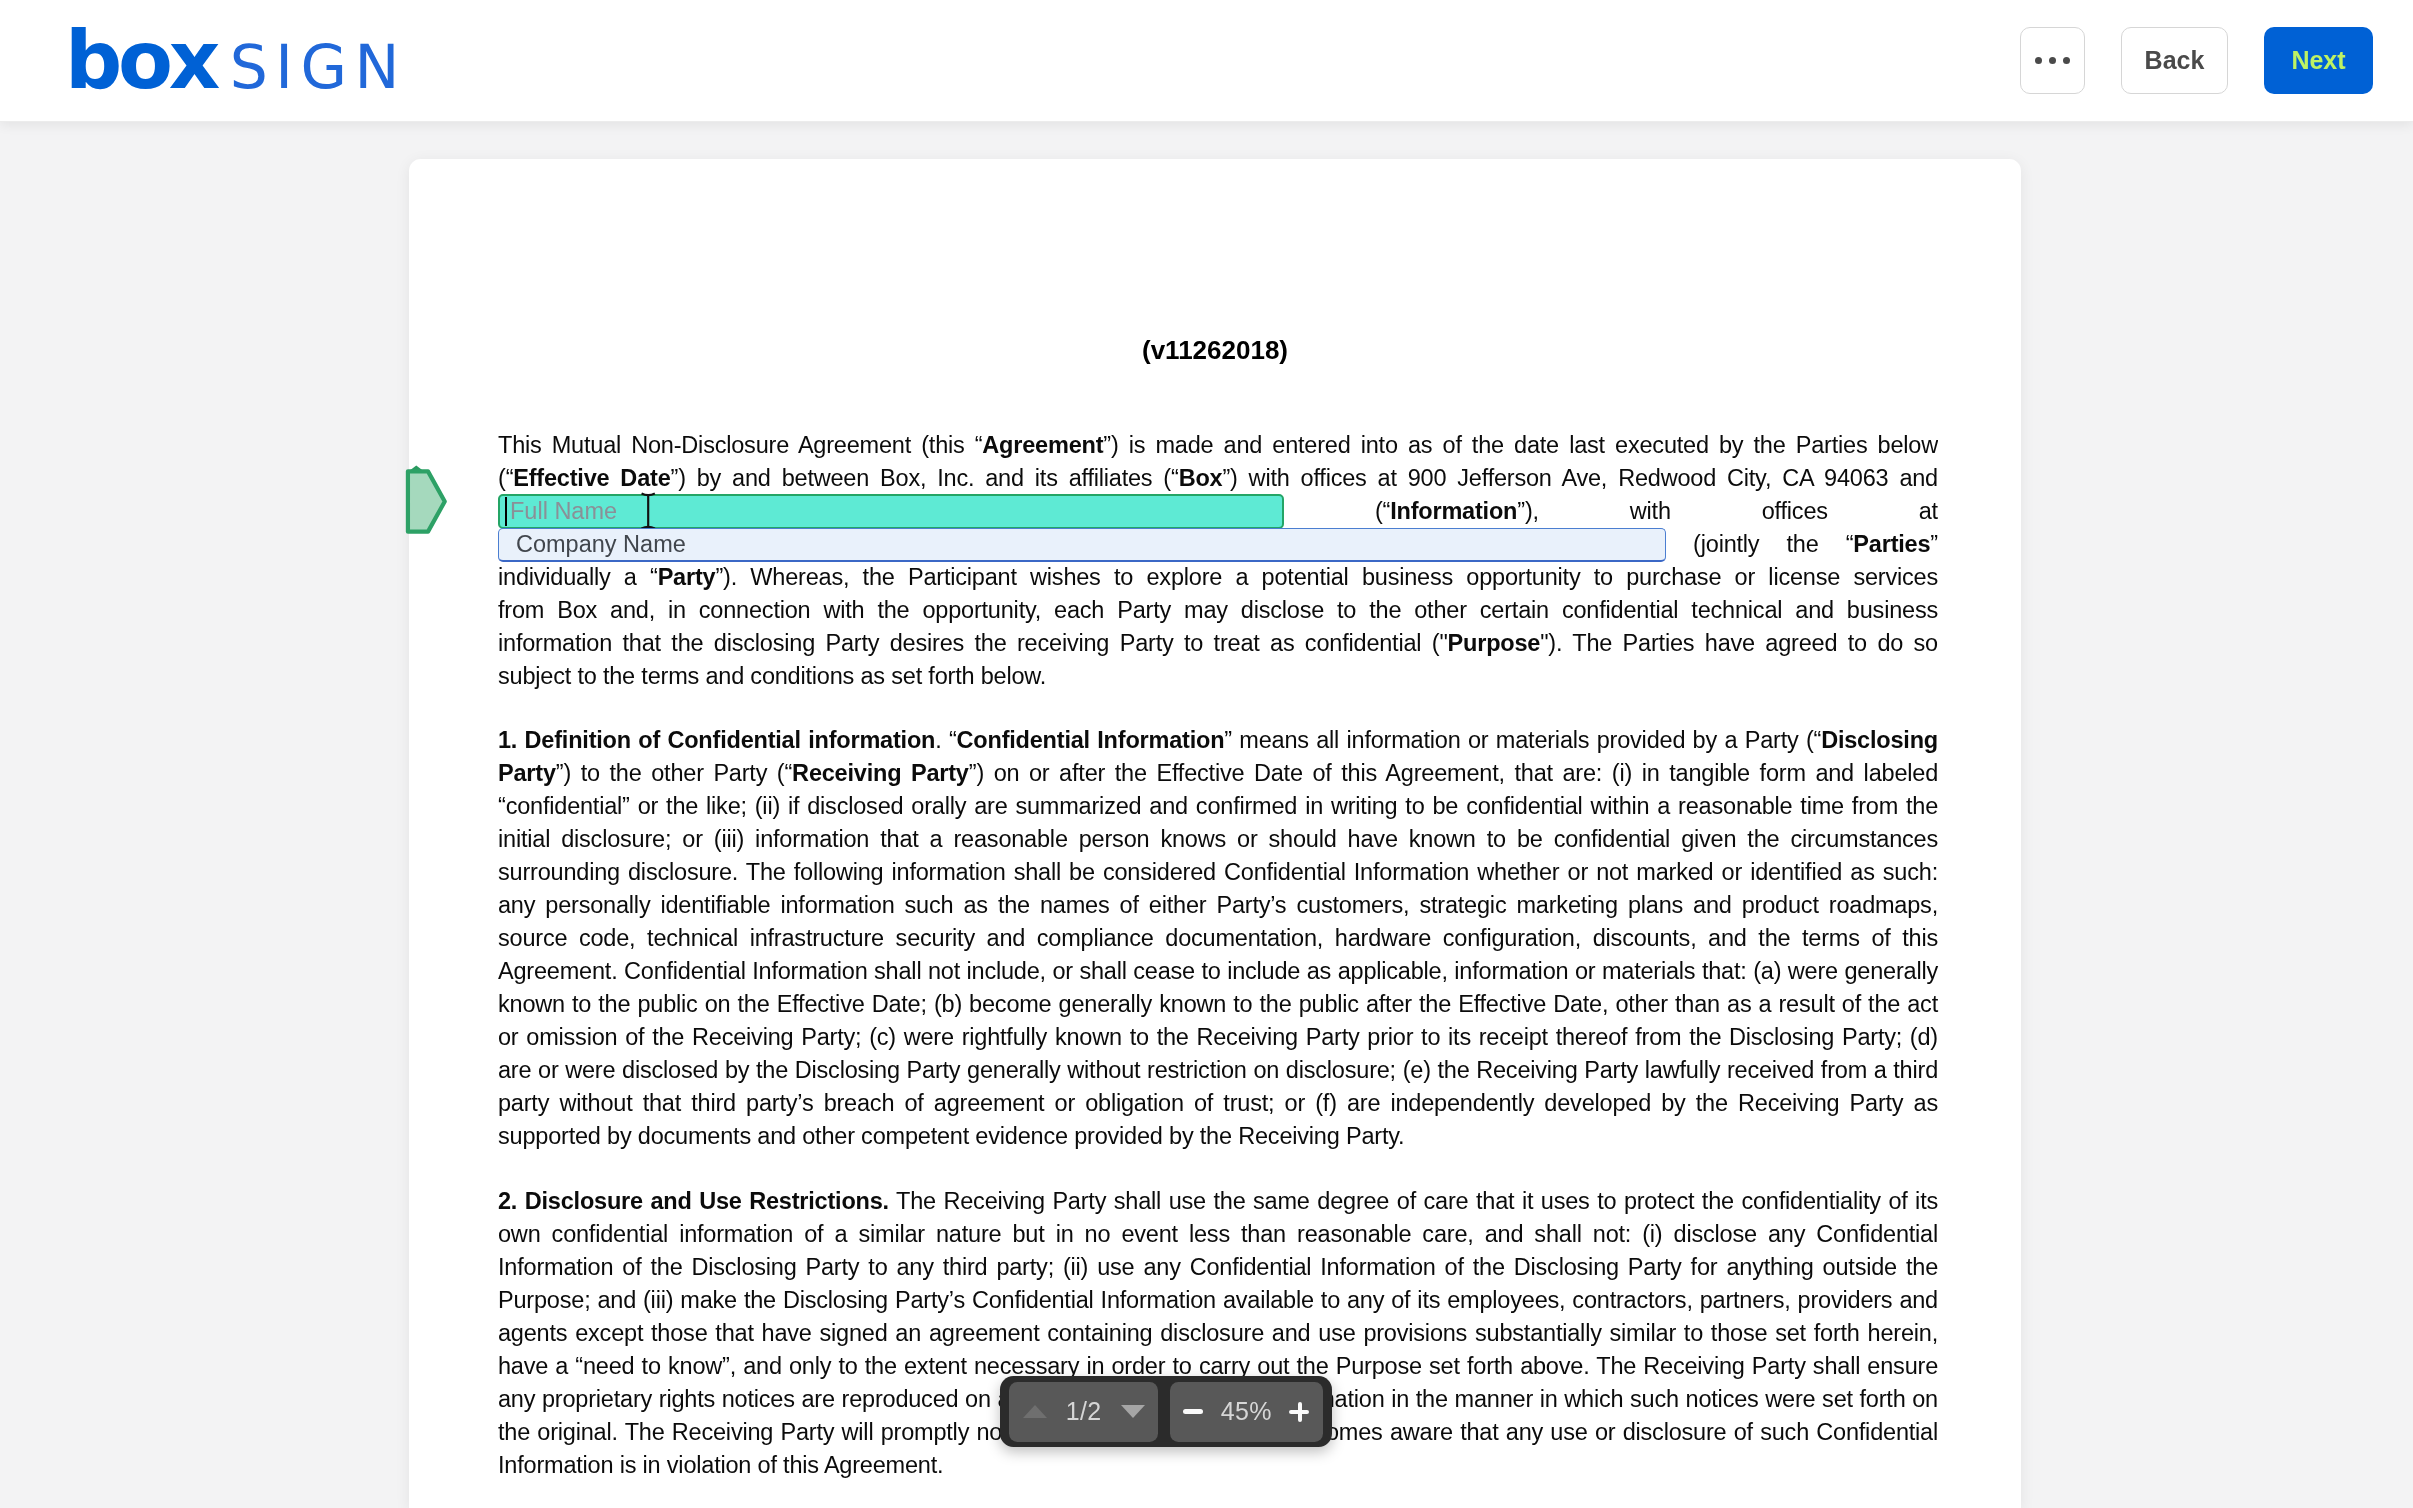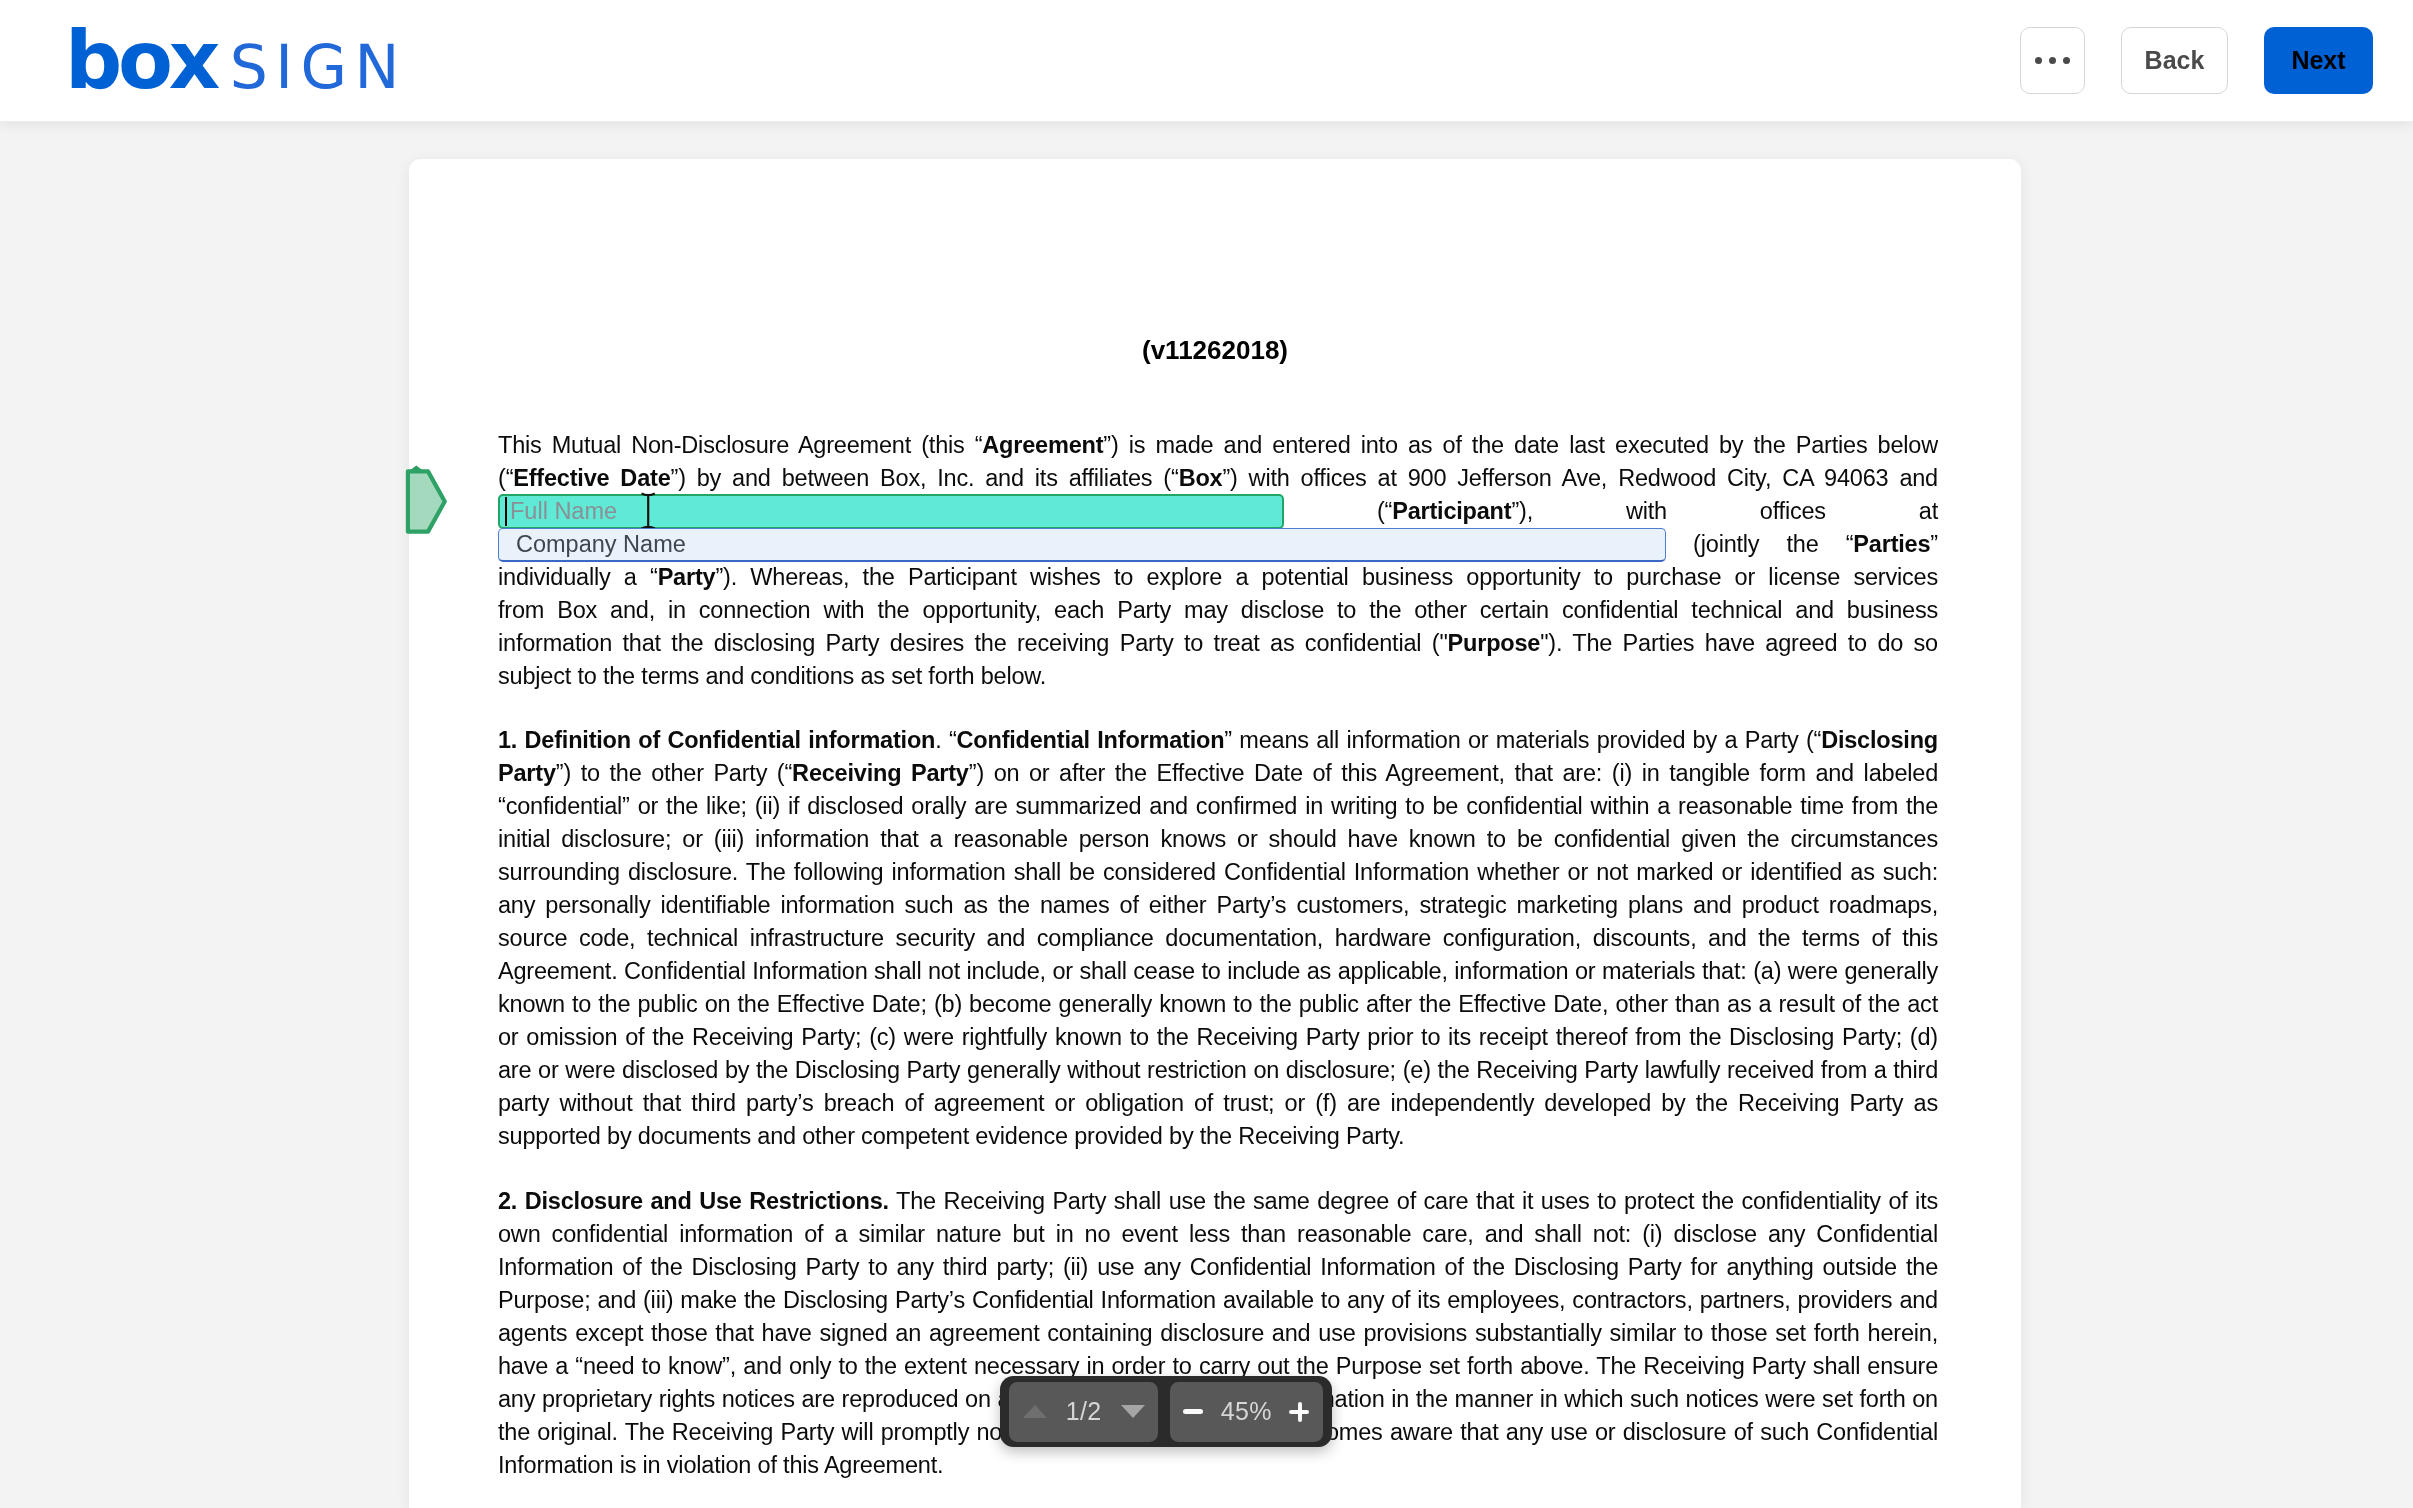--- a/index.html
+++ b/index.html
@@ -21,21 +21,21 @@
   .logo{ display:flex; align-items:baseline; margin-left:65px; font-family:"DejaVu Sans", sans-serif; }
   .logo-box{ font-size:80px; font-weight:700; color:#0061d5; letter-spacing:-4.2px; line-height:1; }
   .logo-sign{ font-size:60px; font-weight:400; color:#2168d9; letter-spacing:7.5px; margin-left:13.4px; line-height:1;
               transform:scaleY(1.02); }
   .header-actions{ display:flex; align-items:center; gap:36px; margin-right:40px; }
   .btn{ height:67px; border-radius:10px; font-family:"Liberation Sans",sans-serif;
         font-size:25px; font-weight:700; display:flex; align-items:center; justify-content:center; cursor:pointer; }
   .btn.ghost{ background:#fff; border:0.8px solid #d6d6d6; color:#4a4a4a; }
   .btn.more{ width:65px; }
   .btn.back{ width:107px; }
-  .btn.primary{ width:109px; background:#0061d5; border:none; color:#000000; font-weight:600; }
+  .btn.primary{ width:109px; background:#0061d5; border:none; color:#bef264; font-weight:600; }
   .dots{ display:flex; gap:6.7px; }
   .dots i{ width:7.5px; height:7.5px; border-radius:50%; background:#4a4a4a; display:block; }
 
   
   .page-card{
     position:absolute; left:409px; top:159px; width:1612px; height:1349px;
     background:#ffffff; border-radius:11.7px 11.7px 0 0;
     box-shadow:0 3.4px 15px rgba(0,0,0,0.07);
     z-index:5;
   }
@@ -140,21 +140,21 @@
     <div class="field-row">
       <span class="field-wrap fw1">
         <input class="field-input full-name" type="text" placeholder="Full Name" style="">
         <span class="caret"></span>
         <svg class="ibeam" width="18.4" height="40" viewBox="0 0 22 48">
           <line x1="11" y1="5" x2="11" y2="43" stroke="#111" stroke-width="2.6"></line>
           <path d="M3 3 Q11 7 19 3" fill="none" stroke="#111" stroke-width="2.6"></path>
           <path d="M3 45 Q11 41 19 45" fill="none" stroke="#111" stroke-width="2.6"></path>
         </svg>
       </span>
-      <span class="w"><span>(“</span><span class="b">Participant</span><span>”),</span></span>
+      <span class="w"><span>(“</span><span class="b">Information</span><span>”),</span></span>
       <span class="w"><span>with</span></span>
       <span class="w"><span>offices</span></span>
       <span class="w"><span>at</span></span>
     </div>
 
     <div class="field-row">
       <span class="field-wrap fw2">
         <input class="field-input company-name" type="text" placeholder="Company Name" style="">
       </span>
       <span class="w"><span>(jointly</span></span>

